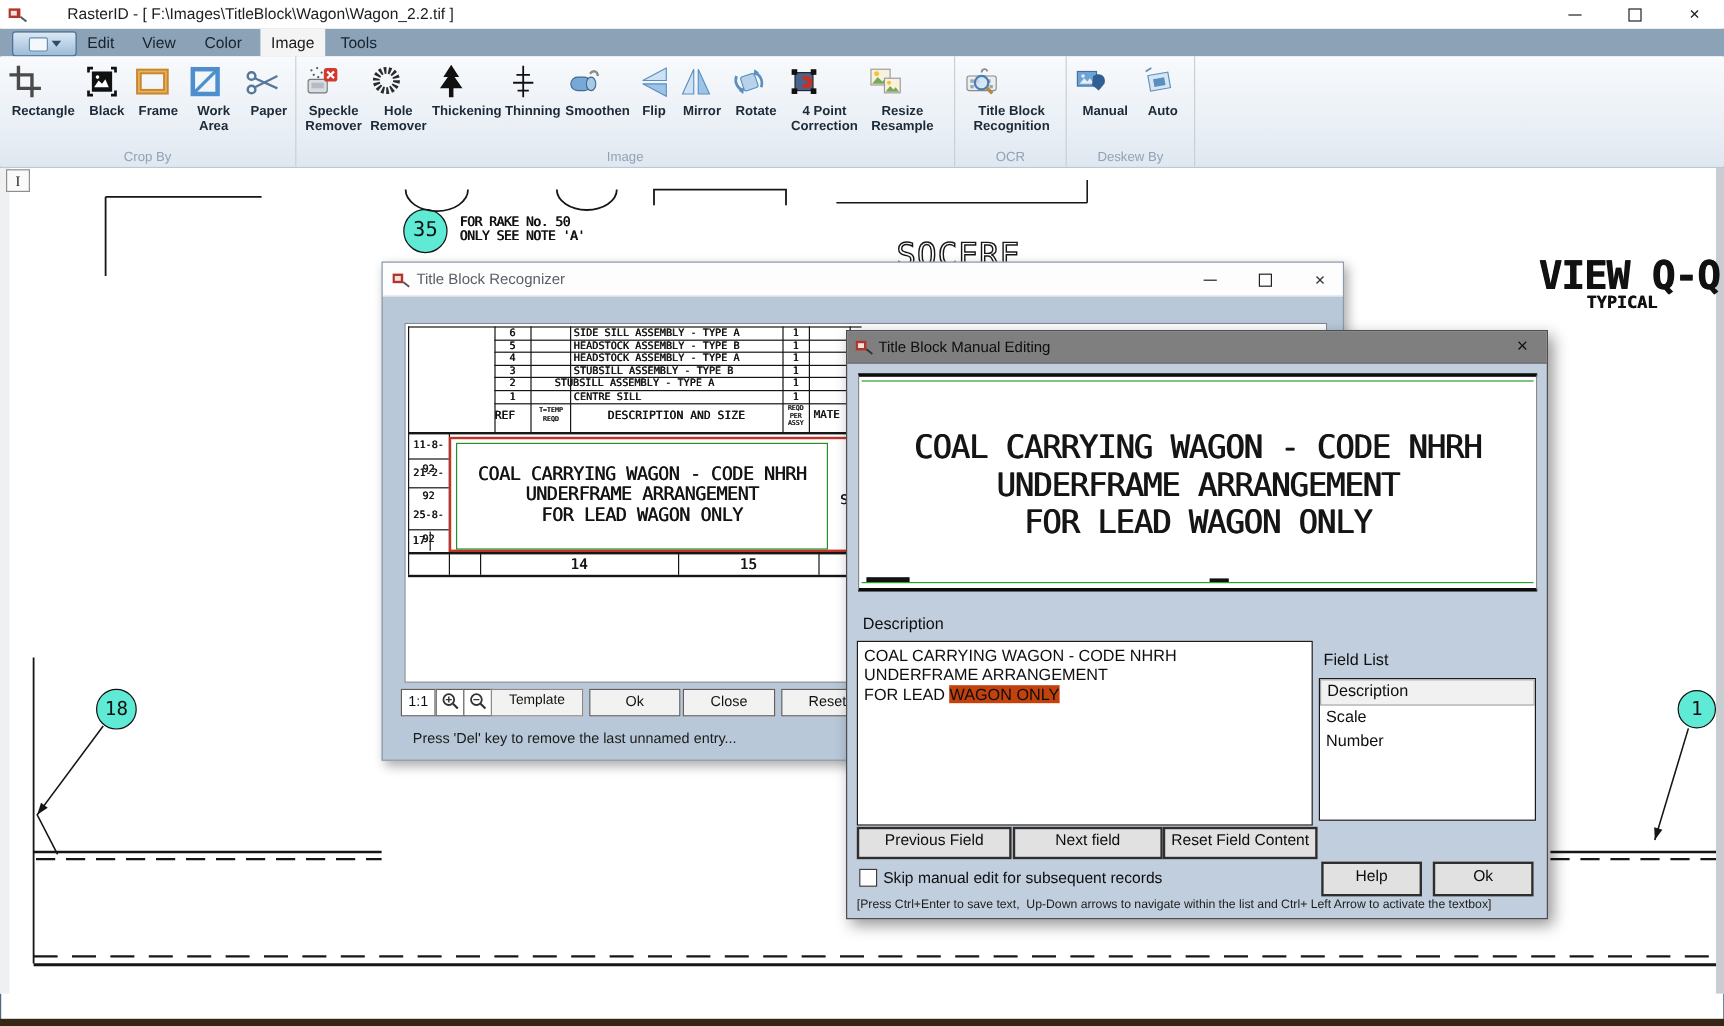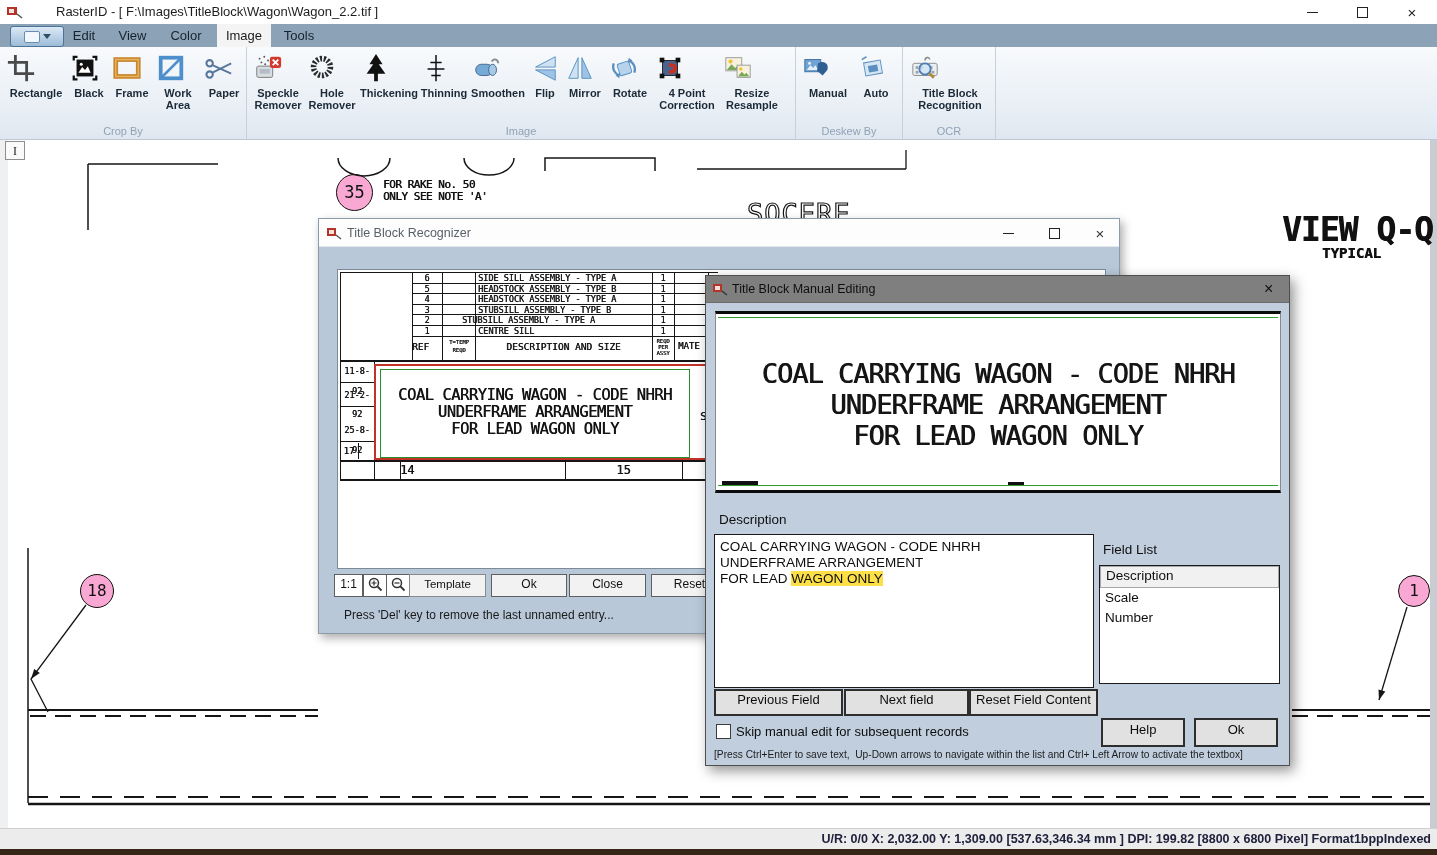--- a/index.html
+++ b/index.html
@@ -29,21 +29,21 @@
   .rgroup{position:relative;height:92px;border-right:1px solid #c6d1dc;flex:0 0 auto;}
   .ritems{display:flex;justify-content:flex-start;padding:4px 2px 0 4px;}
   .ritem{display:flex;flex-direction:column;flex:0 0 auto;cursor:default;font-weight:bold;}
   .ricon{width:34px;height:34px;display:flex;align-items:center;justify-content:center;}
   .rlabel{font-size:11px;line-height:12px;text-align:center;color:#1c2a38;margin-top:2px;white-space:pre-line;}
   .rgrouplabel{position:absolute;bottom:2px;left:0;width:100%;text-align:center;font-size:11px;color:#90a2b6;}
   
   .canvas{left:0;top:140px;width:1437px;height:688px;background:#ffffff;}
   .stripL{left:0;top:140px;width:8px;height:688px;background:#eef0f1;}
   .stripR{left:1430px;top:140px;width:7px;height:688px;background:#c9cdd1;}
-  .balloon{border:1.6px solid #111;border-radius:50%;text-align:center;color:#111;background:#f9a8d4;
+  .balloon{border:1.6px solid #111;border-radius:50%;text-align:center;color:#111;background:#5eead4;
            font-family:"DejaVu Sans Mono",monospace;}
   .scan{color:#111;text-shadow:.5px 0 #111;}
   .ibox{left:5px;top:141px;width:20px;height:19px;background:#fafafa;border:1px solid #8e8e8e;
         text-align:center;font-size:12px;line-height:18px;font-family:"Liberation Serif",serif;color:#222;}
   .outline-frag{font-family:"DejaVu Sans Mono",monospace;color:transparent;margin-top:16px;-webkit-text-stroke:1.2px #161616;}
   
   .dialog{background:#b8c8d8;}
   .rz{left:318px;top:218px;width:802px;height:416px;border:1px solid #8d9aa8;box-shadow:3px 4px 9px rgba(0,0,0,.33);z-index:5;}
   .rz-title{left:0;top:0;width:100%;height:28px;background:#fdfdfd;border-bottom:1px solid #e2e7ec;}
   .rz-title .dtext{position:absolute;left:28px;top:7px;font-size:12.5px;color:#5a6068;}
@@ -58,21 +58,21 @@
   .ed-title{left:0;top:0;width:100%;height:27px;background:#7f7f7f;border-bottom:1px solid #6d6d6d;}
   .ed-title .dtext{position:absolute;left:26px;top:6px;font-size:12.5px;color:#0e0e0e;}
   .preview{left:9px;top:35px;width:566px;height:182px;background:#fff;border-top:3px solid #0c0c0c;
            border-bottom:3px solid #0c0c0c;border-left:1px solid #8a8a8a;border-right:1px solid #8a8a8a;overflow:hidden;}
   .greenline{position:absolute;left:2px;right:2px;height:0;border-top:1.6px solid #2f9e2f;}
   .bigscan{position:absolute;left:0;top:44px;width:100%;text-align:center;font-family:"DejaVu Sans Mono",monospace;
            font-size:27px;line-height:31px;letter-spacing:-1px;color:#151515;text-shadow:.7px 0 #151515;}
   .edlabel{position:absolute;font-size:13.5px;color:#0f0f0f;}
   .tbox{position:absolute;background:#fff;border:1px solid #1b1b1b;font-size:13.5px;color:#0e0e0e;}
   .tbox .ln{height:16px;line-height:16px;padding-left:5px;white-space:pre;}
-  .sel{background:#fde047;}
+  .sel{background:#c2410c;}
   .flist .ln{height:20px;line-height:20px;padding-left:5px;}
   .flist .ln.on{background:#f1f1f1;border:1px solid #a8a8a8;line-height:18px;height:20px;}
   .ebtn{position:absolute;background:#e1e1e1;border:2px solid #2e2e2e;font-size:13px;color:#0c0c0c;
         text-align:center;line-height:18px;}
   .chk{position:absolute;width:13px;height:13px;background:#fff;border:1.5px solid #3c3c3c;}
   .hint{position:absolute;font-size:10.2px;color:#1d1d1d;white-space:pre;}
   
   .statusbar{left:0;top:828px;width:1437px;height:21px;background:#ececec;border-top:1px solid #cfcfcf;
              text-align:right;font-size:12.5px;font-weight:bold;color:#20213d;line-height:21px;padding-right:6px;}
   .bottomstrip{left:0;top:849px;width:1437px;height:6px;background:#362616;}
@@ -277,47 +277,20 @@
                 <circle cx="19" cy="17" r="1.8" fill="#f2c233"></circle>
                 <path d="M16 25l4-5 3 3 2-2 3 4z" fill="#7aa85a"></path>
               </svg>
           </span>
           <span class="rlabel">Resize Resample</span>
         </div>
       </div>
       <div class="rgrouplabel">Image</div>
     </div>
 
-    <div class="rgroup" style="width:106px">
-      <div class="ritems">
-        <div class="ritem" style="width:56px">
-          <span class="ricon">
-            <svg width="30" height="30" viewBox="0 0 32 32">
-                <rect x="3" y="7" width="17" height="13" fill="#6fa3d4" stroke="#3f6f9f"></rect>
-                <circle cx="8" cy="11" r="1.6" fill="#e5eef6"></circle>
-                <path d="M5 18l4-5 3 3 2-3 4 5z" fill="#e5eef6"></path>
-                <path d="M17 11c7-4 12 1 10 7l-5 6-6-5z" fill="#2f5f93"></path>
-              </svg>
-          </span>
-          <span class="rlabel">Manual</span>
-        </div>
-        <div class="ritem" style="width:40px">
-          <span class="ricon">
-            <svg width="30" height="30" viewBox="0 0 32 32">
-                <rect x="7" y="9" width="18" height="14" fill="#d7e6f3" stroke="#5a8fc0" transform="rotate(-10 16 16)"></rect>
-                <rect x="11" y="13" width="10" height="7" fill="#5a8fc0" transform="rotate(-10 16 16)"></rect>
-                <path d="M4 7l5-3" stroke="#5a8fc0" stroke-width="1.6"></path>
-              </svg>
-          </span>
-          <span class="rlabel">Auto</span>
-        </div>
-      </div>
-      <div class="rgrouplabel">Deskew By</div>
-    </div>
-
     <div class="rgroup" style="width:92px">
       <div class="ritems" style="justify-content:center">
         <div class="ritem" style="width:84px">
           <span class="ricon">
             <svg width="32" height="30" viewBox="0 0 34 32">
                 <path d="M17 8c0-4 5-4 5-1" stroke="#8a8a8a" fill="none" stroke-width="1.6"></path>
                 <rect x="4" y="11" width="26" height="13" rx="2" fill="#eceff2" stroke="#8a8a8a"></rect>
                 <g fill="#9aa7b2">
                   <rect x="7" y="14" width="3" height="3"></rect>
                   <rect x="12" y="14" width="3" height="3"></rect>
@@ -326,20 +299,47 @@
                   <rect x="24" y="19" width="3" height="3"></rect>
                 </g>
                 <circle cx="17" cy="17" r="6" fill="rgba(207,227,245,.75)" stroke="#4a7eb5" stroke-width="2"></circle>
                 <path d="M21.5 21.5l5 5" stroke="#b08a3e" stroke-width="3"></path>
               </svg>
           </span>
           <span class="rlabel">Title Block Recognition</span>
         </div>
       </div>
       <div class="rgrouplabel">OCR</div>
+    </div>
+
+    <div class="rgroup" style="width:106px">
+      <div class="ritems">
+        <div class="ritem" style="width:56px">
+          <span class="ricon">
+            <svg width="30" height="30" viewBox="0 0 32 32">
+                <rect x="3" y="7" width="17" height="13" fill="#6fa3d4" stroke="#3f6f9f"></rect>
+                <circle cx="8" cy="11" r="1.6" fill="#e5eef6"></circle>
+                <path d="M5 18l4-5 3 3 2-3 4 5z" fill="#e5eef6"></path>
+                <path d="M17 11c7-4 12 1 10 7l-5 6-6-5z" fill="#2f5f93"></path>
+              </svg>
+          </span>
+          <span class="rlabel">Manual</span>
+        </div>
+        <div class="ritem" style="width:40px">
+          <span class="ricon">
+            <svg width="30" height="30" viewBox="0 0 32 32">
+                <rect x="7" y="9" width="18" height="14" fill="#d7e6f3" stroke="#5a8fc0" transform="rotate(-10 16 16)"></rect>
+                <rect x="11" y="13" width="10" height="7" fill="#5a8fc0" transform="rotate(-10 16 16)"></rect>
+                <path d="M4 7l5-3" stroke="#5a8fc0" stroke-width="1.6"></path>
+              </svg>
+          </span>
+          <span class="rlabel">Auto</span>
+        </div>
+      </div>
+      <div class="rgrouplabel">Deskew By</div>
     </div>
     <div style="flex:1 1 auto"></div>
   </div>
 
   <div class="abs canvas"></div>
   <div class="abs stripL"></div>
   <div class="abs stripR"></div>
 
   <svg class="abs" style="left:0;top:0;width:1437px;height:855px;z-index:1;pointer-events:none">
     <g stroke="#161616" fill="none">
@@ -453,21 +453,21 @@
         <div class="tcell" style="left:0;top:16px;width:100%;text-align:center;font-size:15.5px;letter-spacing:-.5px">COAL CARRYING WAGON - CODE NHRH</div>
         <div class="tcell" style="left:0;top:33px;width:100%;text-align:center;font-size:15.5px;letter-spacing:-.5px">UNDERFRAME ARRANGEMENT</div>
         <div class="tcell" style="left:0;top:50px;width:100%;text-align:center;font-size:15.5px;letter-spacing:-.5px">FOR LEAD WAGON ONLY</div>
       </div>
 
       <div class="tline" style="left:2px;top:190px;width:378px;height:1.5px"></div>
       <div class="tline" style="left:62px;top:190px;width:1px;height:19px"></div>
       <div class="tline" style="left:227px;top:190px;width:1px;height:19px"></div>
       <div class="tline" style="left:344px;top:190px;width:1px;height:19px"></div>
       <div class="tline" style="left:2px;top:209px;width:378px;height:1.5px"></div>
-      <div class="tcell" style="left:62px;top:193px;width:165px;font-size:12px">14</div>
+      <div class="tcell" style="left:62px;top:193px;width:165px;text-align:center;font-size:12px">14</div>
       <div class="tcell" style="left:227px;top:193px;width:117px;text-align:center;font-size:12px">15</div>
       <div class="tcell" style="left:362px;top:140px;font-size:11px">S</div>
     </div>
 
     <div class="rzbtn" style="left:15px;top:355px;width:27px;height:21px;background:#fff">1:1</div>
     <div class="rzbtn" style="left:44px;top:355px;width:23px;height:21px;background:#fff">
       <svg width="15" height="15" style="margin-top:2px">
           <circle cx="6" cy="6" r="4.5" fill="none" stroke="#333" stroke-width="1.5"></circle>
           <path d="M9.5 9.5l4 4" stroke="#333" stroke-width="1.8"></path>
           <path d="M3.5 6h5M6 3.5v5" stroke="#333" stroke-width="1.2"></path>
@@ -530,15 +530,14 @@
 
     <span class="chk" style="left:10px;top:448px"></span>
     <span class="abs" style="left:30px;top:448px;font-size:13px;color:#0e0e0e">Skip manual edit for subsequent records</span>
 
     <div class="ebtn" style="left:395px;top:442px;width:80px;height:25px;line-height:20px">Help</div>
     <div class="ebtn" style="left:488px;top:442px;width:80px;height:25px;line-height:20px">Ok</div>
 
     <div class="hint" style="left:8px;top:473px">[Press Ctrl+Enter to save text,  Up-Down arrows to navigate within the list and Ctrl+ Left Arrow to activate the textbox]</div>
   </div>
 
-  <div class="abs statusbar">U/R: 0/0 X: 2,032.00 Y: 1,309.00 [537.63,346.34 mm ] DPI: 199.82 [8800 x 6800 Pixel] Format1bppIndexed</div>
   <div class="abs bottomstrip"></div>
 </div>
 
 </body></html>

